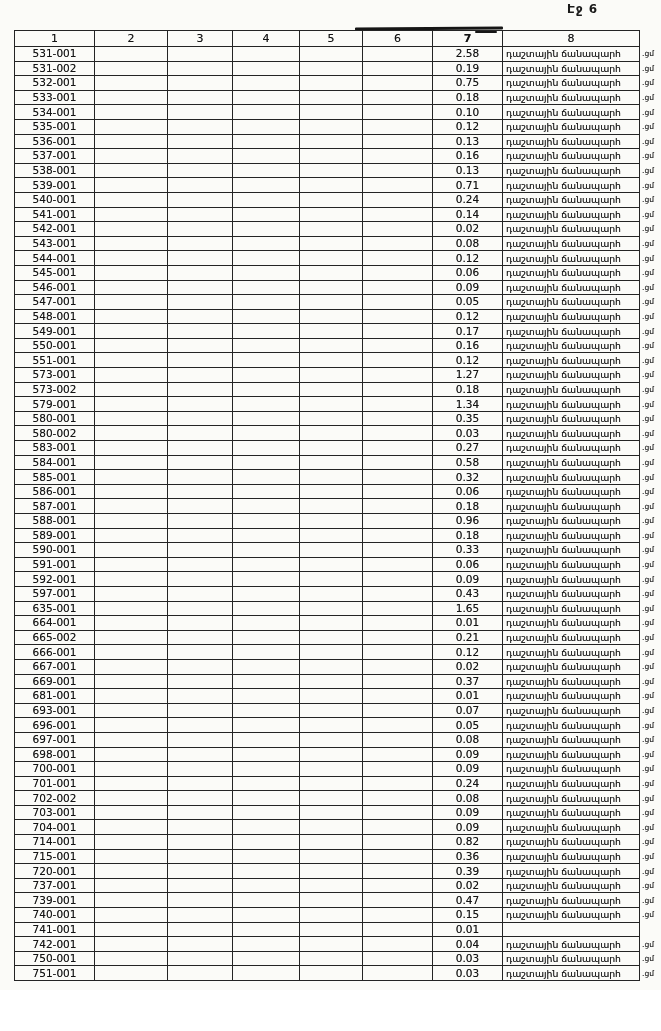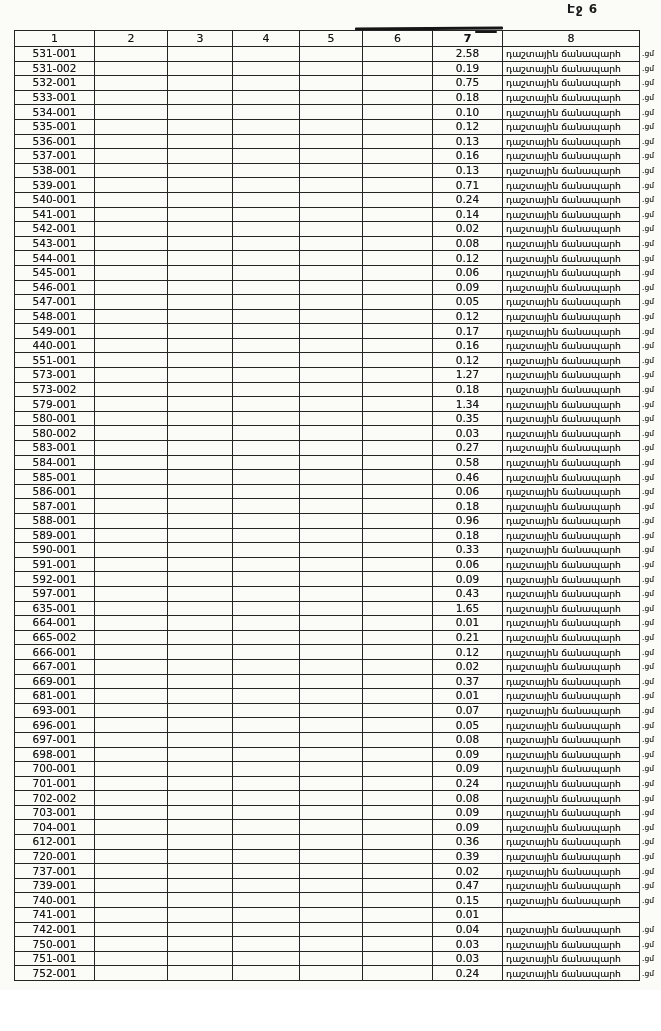--- a/index.html
+++ b/index.html
@@ -313,21 +313,21 @@
           <td class="c2"></td>
           <td class="c3"></td>
           <td class="c4"></td>
           <td class="c5"></td>
           <td class="c6"></td>
           <td class="c7">0.17</td>
           <td class="c8">դաշտային ճանապարհ</td>
           <td class="clip">.ցմ</td>
         </tr>
         <tr>
-          <td class="c1">440-001</td>
+          <td class="c1">550-001</td>
           <td class="c2"></td>
           <td class="c3"></td>
           <td class="c4"></td>
           <td class="c5"></td>
           <td class="c6"></td>
           <td class="c7">0.16</td>
           <td class="c8">դաշտային ճանապարհ</td>
           <td class="clip">.ցմ</td>
         </tr>
         <tr>
@@ -418,21 +418,21 @@
           <td class="c8">դաշտային ճանապարհ</td>
           <td class="clip">.ցմ</td>
         </tr>
         <tr>
           <td class="c1">585-001</td>
           <td class="c2"></td>
           <td class="c3"></td>
           <td class="c4"></td>
           <td class="c5"></td>
           <td class="c6"></td>
-          <td class="c7">0.46</td>
+          <td class="c7">0.32</td>
           <td class="c8">դաշտային ճանապարհ</td>
           <td class="clip">.ցմ</td>
         </tr>
         <tr>
           <td class="c1">586-001</td>
           <td class="c2"></td>
           <td class="c3"></td>
           <td class="c4"></td>
           <td class="c5"></td>
           <td class="c6"></td>
@@ -687,21 +687,32 @@
           <td class="c2"></td>
           <td class="c3"></td>
           <td class="c4"></td>
           <td class="c5"></td>
           <td class="c6"></td>
           <td class="c7">0.09</td>
           <td class="c8">դաշտային ճանապարհ</td>
           <td class="clip">.ցմ</td>
         </tr>
         <tr>
-          <td class="c1">612-001</td>
+          <td class="c1">714-001</td>
+          <td class="c2"></td>
+          <td class="c3"></td>
+          <td class="c4"></td>
+          <td class="c5"></td>
+          <td class="c6"></td>
+          <td class="c7">0.82</td>
+          <td class="c8">դաշտային ճանապարհ</td>
+          <td class="clip">.ցմ</td>
+        </tr>
+        <tr>
+          <td class="c1">715-001</td>
           <td class="c2"></td>
           <td class="c3"></td>
           <td class="c4"></td>
           <td class="c5"></td>
           <td class="c6"></td>
           <td class="c7">0.36</td>
           <td class="c8">դաշտային ճանապարհ</td>
           <td class="clip">.ցմ</td>
         </tr>
         <tr>
@@ -782,30 +793,19 @@
           <td class="clip">.ցմ</td>
         </tr>
         <tr>
           <td class="c1">751-001</td>
           <td class="c2"></td>
           <td class="c3"></td>
           <td class="c4"></td>
           <td class="c5"></td>
           <td class="c6"></td>
           <td class="c7">0.03</td>
-          <td class="c8">դաշտային ճանապարհ</td>
-          <td class="clip">.ցմ</td>
-        </tr>
-        <tr>
-          <td class="c1">752-001</td>
-          <td class="c2"></td>
-          <td class="c3"></td>
-          <td class="c4"></td>
-          <td class="c5"></td>
-          <td class="c6"></td>
-          <td class="c7">0.24</td>
           <td class="c8">դաշտային ճանապարհ</td>
           <td class="clip">.ցմ</td>
         </tr>
       </tbody>
   </table>
 
 </div>
 
 </body></html>

